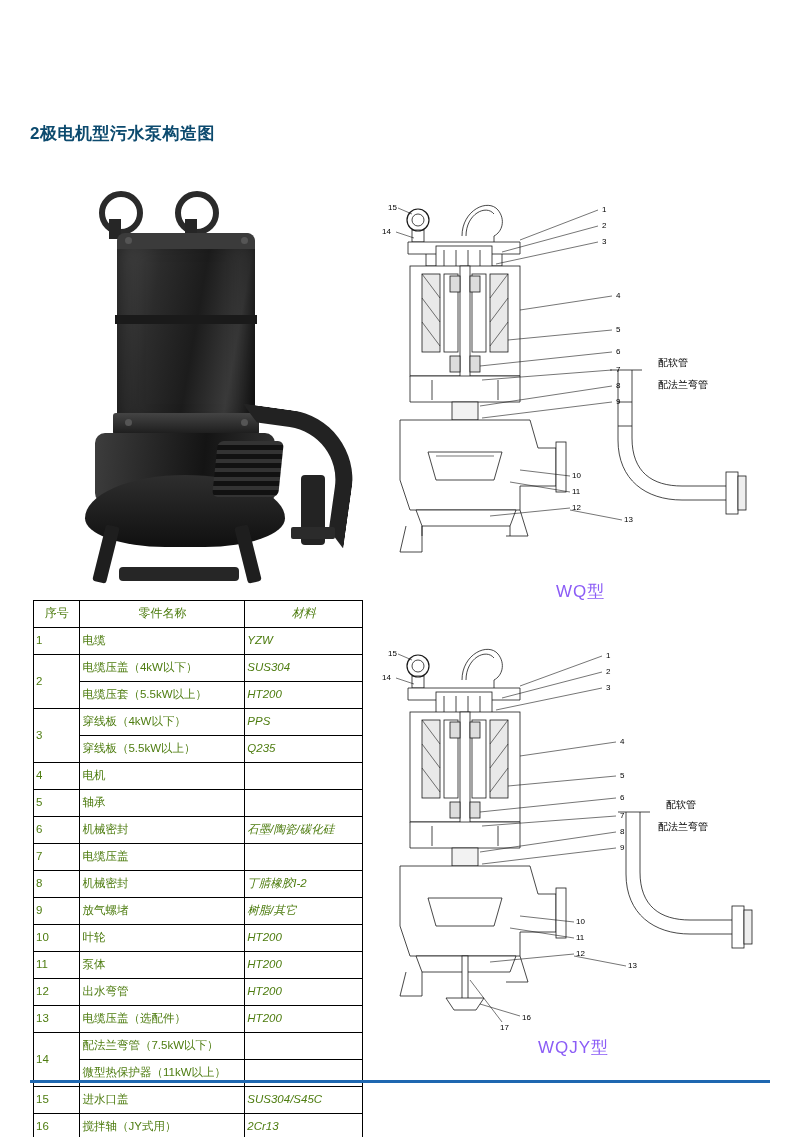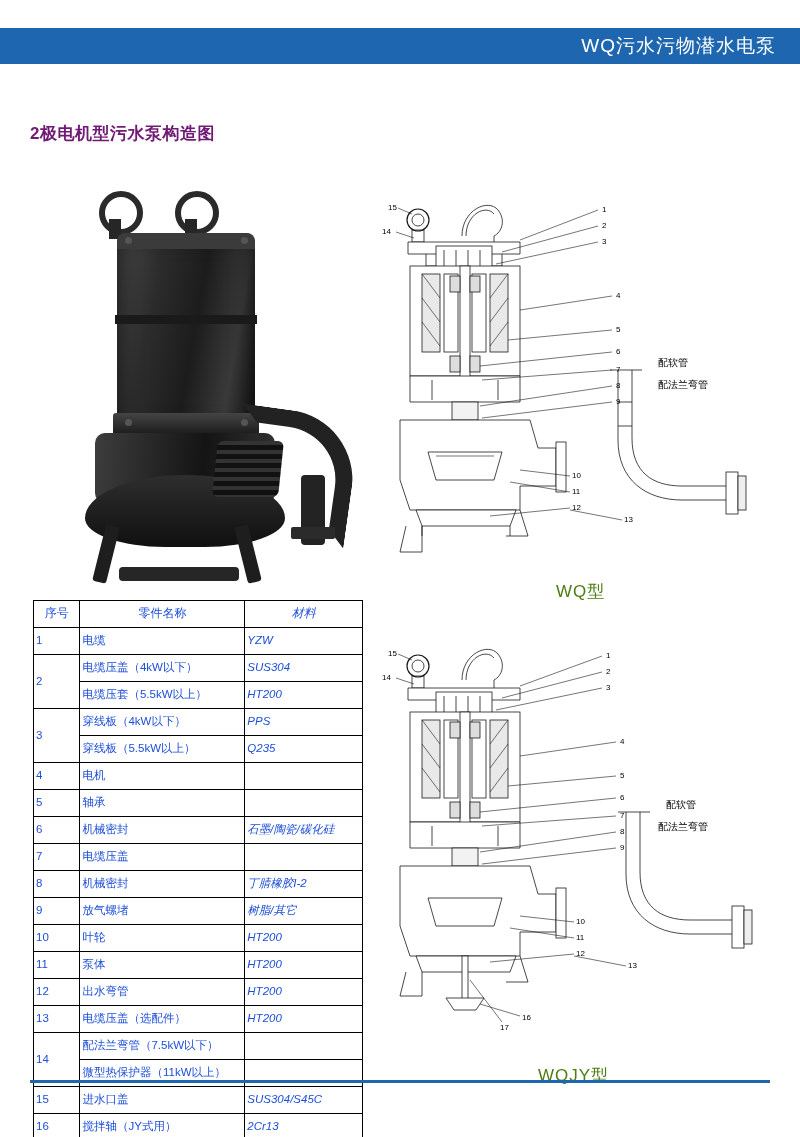--- a/index.html
+++ b/index.html
@@ -20,21 +20,21 @@
   }
   .header-bar .title{
     position:absolute;right:24px;top:0;height:36px;line-height:36px;
     color:#ffffff;font-size:19px;letter-spacing:1px;
     font-family:"Liberation Sans", sans-serif;
   }
 
   
   .section-title{
     position:absolute;left:30px;top:122px;
-    font-size:17px;font-weight:bold;color:#701a75;
+    font-size:17px;font-weight:bold;color:#0c4a6e;
     letter-spacing:.5px;
   }
 
   
   .photo-wrap{
     position:absolute;left:55px;top:175px;width:290px;height:415px;
   }
 
   
   .pp{position:absolute;}
@@ -83,52 +83,49 @@
   .parts-table{
     position:absolute;left:33px;top:600px;width:330px;
     border-collapse:collapse;
     font-size:11.5px;
   }
   .parts-table th,.parts-table td{
     border:1px solid #000;
     padding:3px 2px;
     height:20px;
     line-height:1.15;
-    color:#1d4ed8;
+    color:#4d7c0f;
   }
   .parts-table th{font-weight:normal;font-size:12px;}
   .col-no{width:44px;}
   .col-name{width:170px;}
   .col-mat{width:116px;font-style:italic;}
 
   
   .dwg{position:absolute;}
   .dwg svg{display:block;}
   .dwg-caption{
-    position:absolute;font-size:17px;color:#4d7c0f;letter-spacing:1px;
+    position:absolute;font-size:17px;color:#8b5cf6;letter-spacing:1px;
   }
 
   
   .footer-rule{
     position:absolute;left:30px;top:1080px;width:740px;height:3px;background:#1e67b0;
   }
   .footer{
     position:absolute;left:70px;top:1134px;font-size:11px;color:#444;letter-spacing:1px;
   }
   .footer .pn{font-weight:bold;color:#000;margin-left:6px;font-size:13px;}
   .footer .sep{margin:0 6px;color:#999;}
 </style>
 </head>
 <body>
 
 <div class="page">
 
-  <div class="header-bar">
-    <div class="title">WQ污水污物潜水电泵</div>
-  </div>
 
   <div class="section-title">2极电机型污水泵构造图</div>
 
   <div class="photo-wrap">
     <div class="pp pp-ring"></div>
     <div class="pp pp-ring2"></div>
     <div class="pp pp-neck1"></div>
     <div class="pp pp-neck2"></div>
     <div class="pp pp-body"></div>
     <div class="pp pp-bandtop"></div>
@@ -434,21 +431,21 @@
         <text x="206" y="310">11</text>
         <text x="206" y="326">12</text>
         <text x="258" y="338">13</text>
         <text x="152" y="390">16</text>
         <text x="130" y="400">17</text>
         <text x="296" y="178" font-size="10">配软管</text>
         <text x="288" y="200" font-size="10">配法兰弯管</text>
       </g>
     </svg>
   </div>
-  <div class="dwg-caption" style="left:538px;top:1036px;margin-top:28px;">WQJY型</div>
+  <div class="dwg-caption" style="left:538px;top:1036px;">WQJY型</div>
 
   <div class="footer-rule"></div>
   <div class="footer">
     <span>PUMP</span>
     <span class="sep">|</span>
     <span class="pn">7</span>
   </div>
 
 </div>
 

